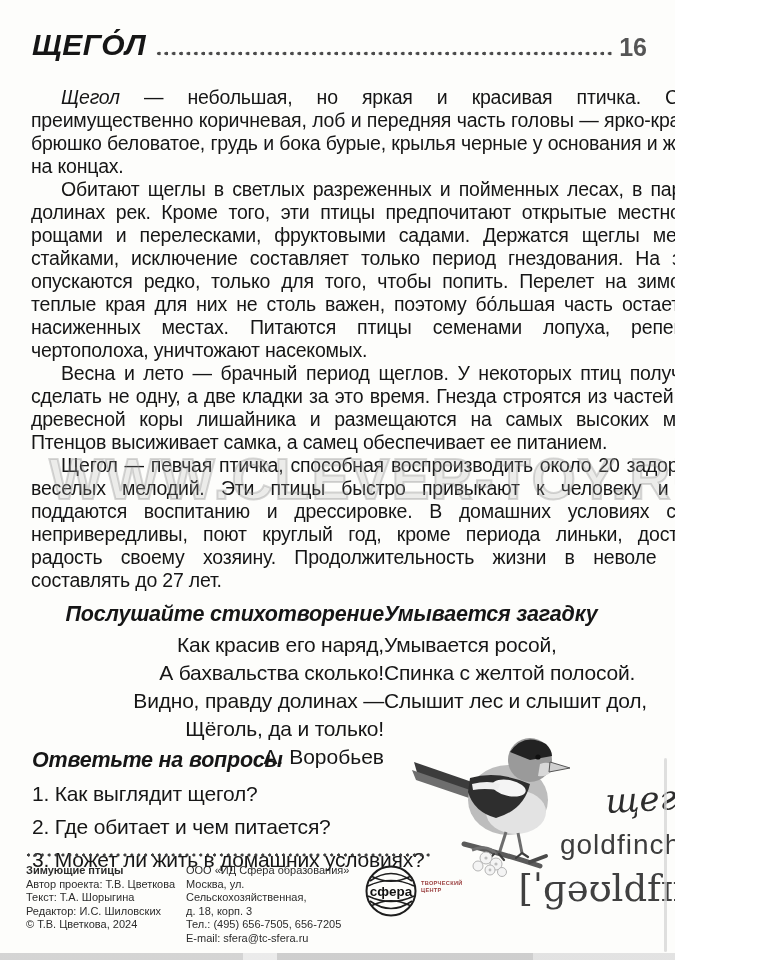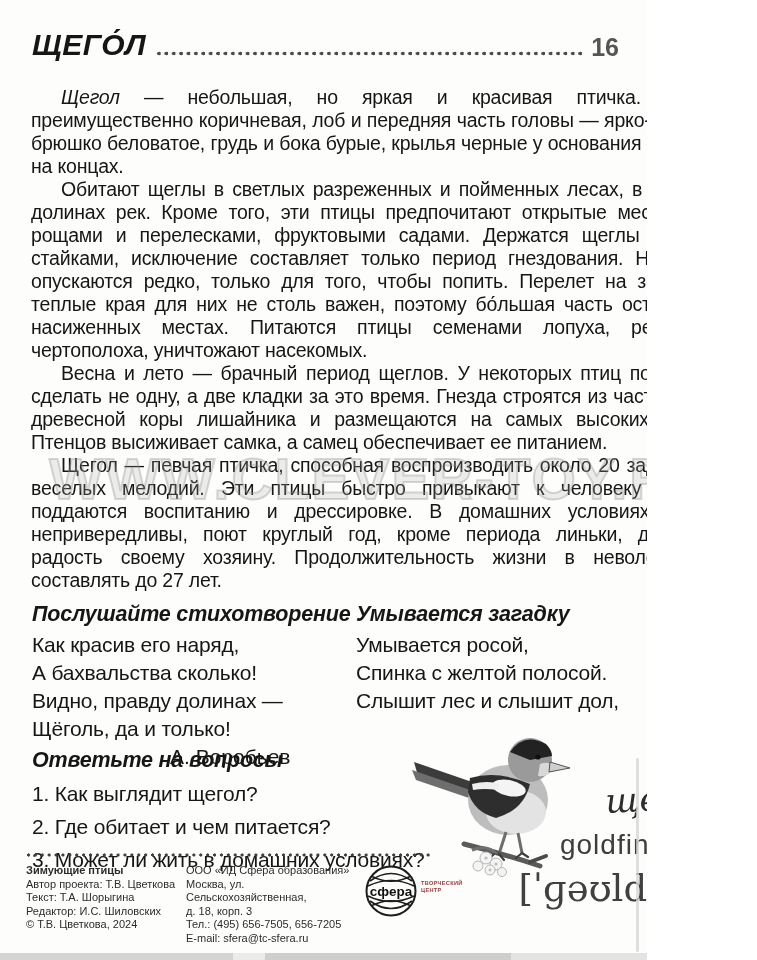--- a/index.html
+++ b/index.html
@@ -1,35 +1,36 @@
 <!DOCTYPE html>
 <html><head>
 <meta charset="utf-8">
 <style>
   html,body{margin:0;padding:0;background:#ffffff;}
   .page{
     position:relative; width:647px; height:960px; overflow:hidden;
     background:#fdfdfb; color:#161616;
     font-family:"Liberation Sans",sans-serif;
+    padding-left:28px;
   }
   
   .header{position:absolute; top:30px; left:32px; right:28px; display:flex; align-items:flex-end;}
   .title{font-style:italic; font-weight:bold; font-size:30px; line-height:1; letter-spacing:.5px; white-space:nowrap;}
   .leader{flex:1; height:7px; margin:0 6px 3px 10px;
     background-image:radial-gradient(circle at 3px 3.5px,#4b4b4b 1.7px,rgba(0,0,0,0) 2.1px);
     background-size:7.4px 7px; background-repeat:repeat-x;}
   .pagenum{font-weight:bold; font-size:25px; line-height:1; color:#555;}
   
   .bodytext{position:absolute; top:86px; left:31px; width:699px;
     font-size:19.5px; line-height:23px; letter-spacing:-.2px; text-align:justify;}
   .bodytext p{margin:0; text-indent:30px;}
   .ital{font-style:italic;}
   
   .twocol{position:absolute; top:601px; left:32px; right:28px; display:flex;}
-  .col-left{width:433px;}
+  .col-left{width:433px;text-align:right;}
   .col-right{flex:1;}
   .sec-head{font-style:italic; font-weight:bold; font-size:21.5px; line-height:26px; margin-bottom:4px; letter-spacing:-.2px;}
   .verse{font-size:21px; line-height:28px; letter-spacing:-.2px;}
   .verse div{white-space:nowrap;}
   .author{font-size:21px; line-height:28px; margin-left:138px;}
   
   .questions{position:absolute; top:747px; left:32px; width:450px;}
   .questions .q{font-size:21px; line-height:33px; letter-spacing:-.2px; white-space:nowrap;}
   
   .dotline{position:absolute; top:852px; left:26px; width:406px; height:6px;

